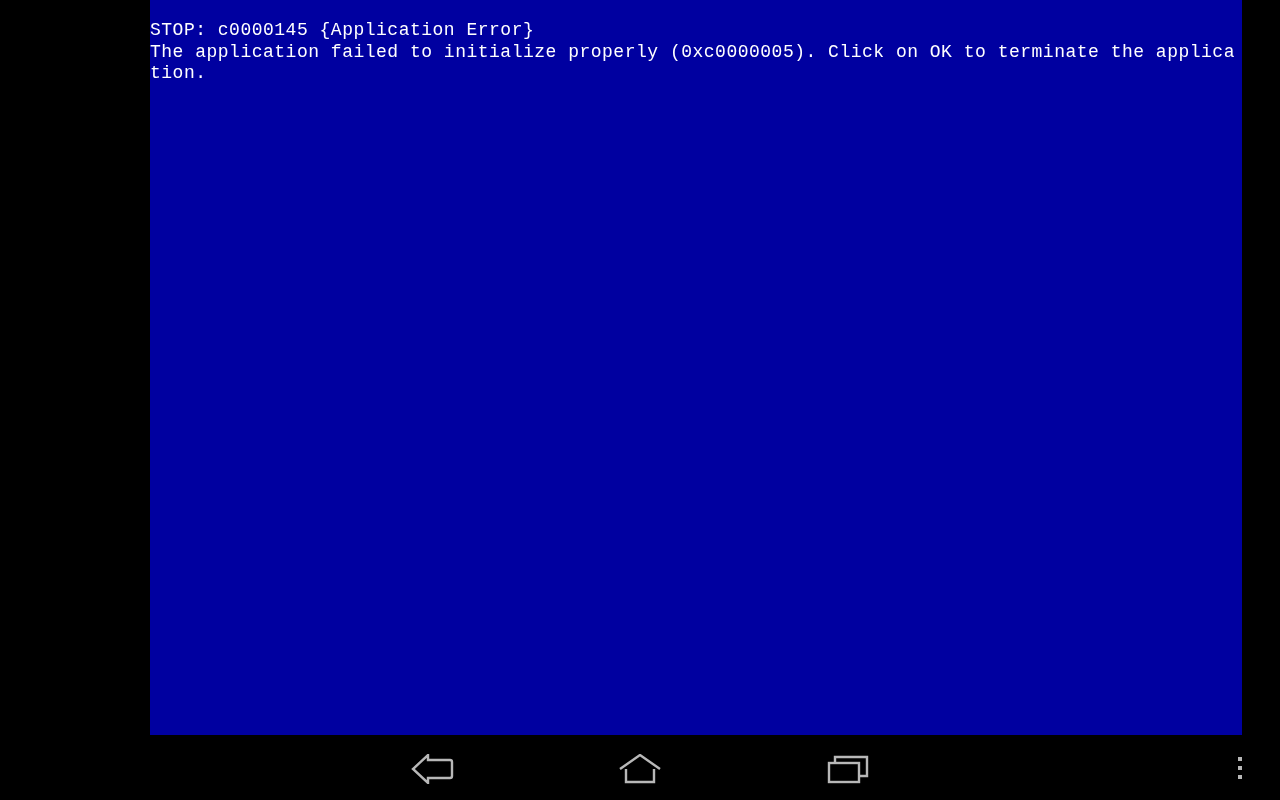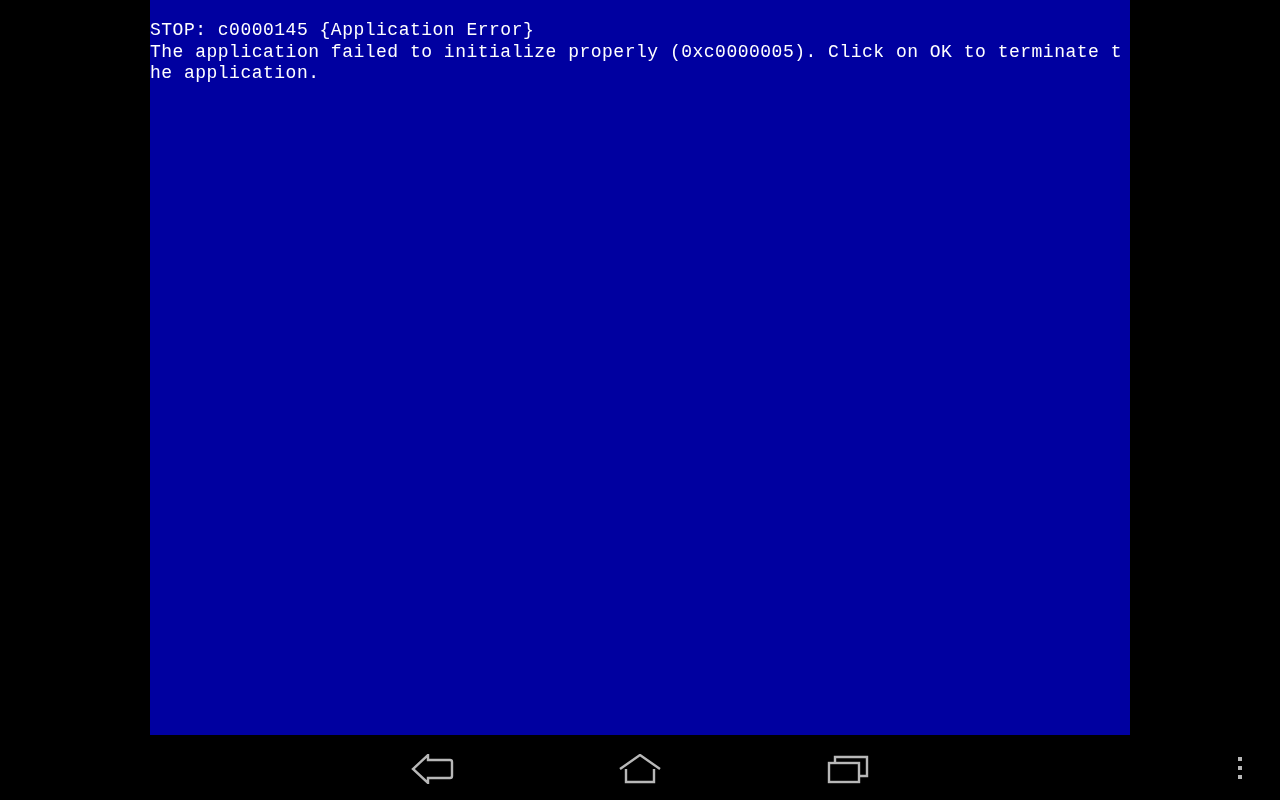--- a/index.html
+++ b/index.html
@@ -6,21 +6,21 @@
     html, body { width: 1280px; height: 800px; overflow: hidden; }
     body {
       background: #000;
       font-family: "Courier New", monospace;
       position: relative;
     }
     .bsod {
       position: absolute;
       left: 150px;
       top: 0;
-      width: 980px;
+      width: 1092px;
       height: 735px;
       background: #0000A0;
       color: #fff;
       font-size: 18px;
       line-height: 21.5px;
       letter-spacing: 0.5px;
       padding-top: 20px;
       white-space: pre-wrap;
       word-break: break-all;
       overflow: hidden;

